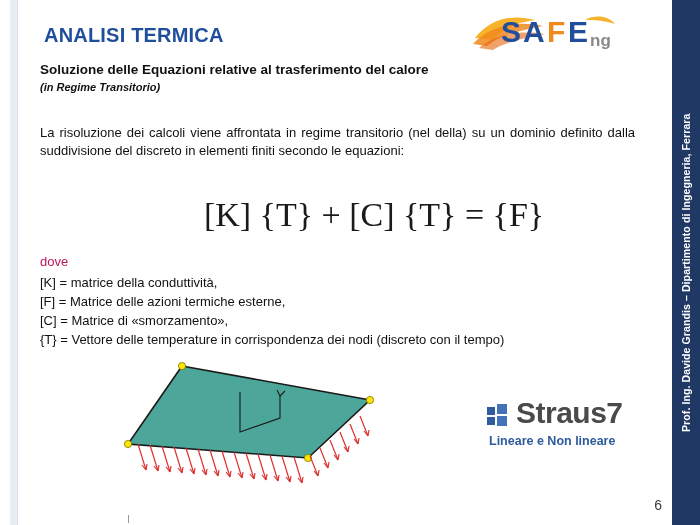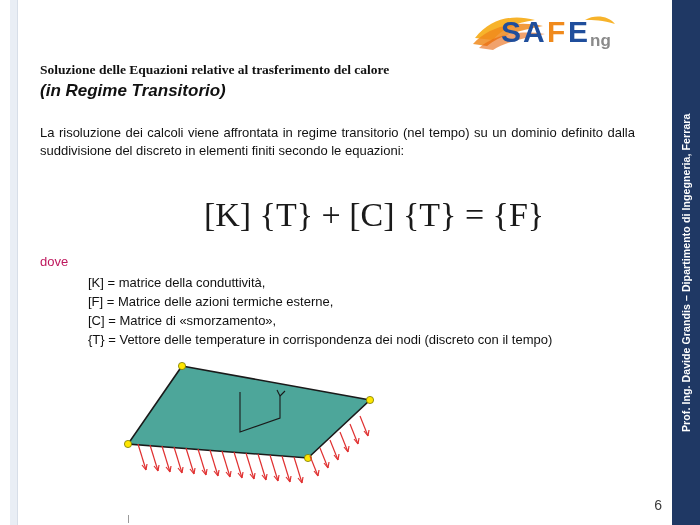--- a/index.html
+++ b/index.html
@@ -92,27 +92,26 @@
     letter-spacing: 0.2px;
   }
 
   .subtitle1 {
     position: absolute;
     left: 40px;
     top: 62px;
     font-size: 13.5px;
     font-weight: bold;
     color: #111111;
-    font-family: Liberation Serif, serif;
   }
   .subtitle2 {
     position: absolute;
     left: 40px;
     top: 81px;
-    font-size: 17px;
+    font-size: 11px;
     font-weight: bold;
     font-style: italic;
     color: #111111;
   }
 
   .para {
     position: absolute;
     left: 40px;
     top: 124px;
     width: 595px;
@@ -144,21 +143,21 @@
   }
   .deflist {
     position: absolute;
     left: 40px;
     top: 274px;
     width: 610px;
     font-size: 13px;
     color: #111111;
     line-height: 1.45;
   }
-  .deflist div { white-space: nowrap; margin-left: 48px; }
+  .deflist div { white-space: nowrap; }
 
   
   .figure {
     position: absolute;
     left: 120px;
     top: 352px;
     width: 300px;
     height: 150px;
   }
 
@@ -231,25 +230,26 @@
         <text x="28" y="34" font-family="Liberation Sans, sans-serif" font-size="30" font-weight="bold" fill="#1f4e9c">S</text>
         <text x="50" y="34" font-family="Liberation Sans, sans-serif" font-size="30" font-weight="bold" fill="#1f4e9c">A</text>
         <text x="74" y="34" font-family="Liberation Sans, sans-serif" font-size="30" font-weight="bold" fill="#f08a1c">F</text>
         <text x="95" y="34" font-family="Liberation Sans, sans-serif" font-size="30" font-weight="bold" fill="#1f4e9c">E</text>
         <text x="117" y="38" font-family="Liberation Sans, sans-serif" font-size="17" font-weight="bold" fill="#8a8a8a">ng</text>
         <path d="M112 12 C 122 6, 136 8, 142 16 C 130 12, 120 12, 112 12 Z" fill="#f7b32b"></path>
       </g>
     </svg>
   </div>
 
+  <div class="title">ANALISI TERMICA</div>
 
   <div class="subtitle1">Soluzione delle Equazioni relative al trasferimento del calore</div>
   <div class="subtitle2">(in Regime Transitorio)</div>
 
-  <div class="para">La risoluzione dei calcoli viene affrontata in regime transitorio (nel tempo) su un dominio definito dalla suddivisione del discreto in elementi finiti secondo le equazioni:</div>
+  <div class="para">La risoluzione dei calcoli viene affrontata in regime transitorio (nel della) su un dominio definito dalla suddivisione del discreto in elementi finiti secondo le equazioni:</div>
 
   <div class="formula">
     <span>[K] {T} + [C] {T} = {F}</span>
   </div>
 
   <div class="dove">dove</div>
 
   <div class="deflist">
     <div>[K] = matrice della conduttività,</div>
     <div>[F] = Matrice delle azioni termiche esterne,</div>
@@ -308,20 +308,32 @@
         <line x1="220" y1="80" x2="228" y2="100"></line>
           <path d="M228 100 l-4 -5 M228 100 l1 -6"></path>
         <line x1="230" y1="72" x2="238" y2="92"></line>
           <path d="M238 92 l-4 -5 M238 92 l1 -6"></path>
         <line x1="240" y1="64" x2="248" y2="84"></line>
           <path d="M248 84 l-4 -5 M248 84 l1 -6"></path>
       </g>
     </svg>
   </div>
 
+  <div class="straus">
+    <div class="straus-main">
+      <span class="straus-squares">
+        <i class="sq1"></i>
+          <i class="sq2"></i>
+          <i class="sq3"></i>
+          <i class="sq4"></i>
+      </span>
+      <span class="straus-word">Straus7</span>
+    </div>
+    <div class="straus-sub">Lineare e Non lineare</div>
+  </div>
 
   <div class="bottom-tick"></div>
 
   <div class="right-strip">
     <div class="right-strip-text">Prof. Ing. Davide Grandis – Dipartimento di Ingegneria, Ferrara</div>
   </div>
 
   <div class="page-number">6</div>
 
 </div>

